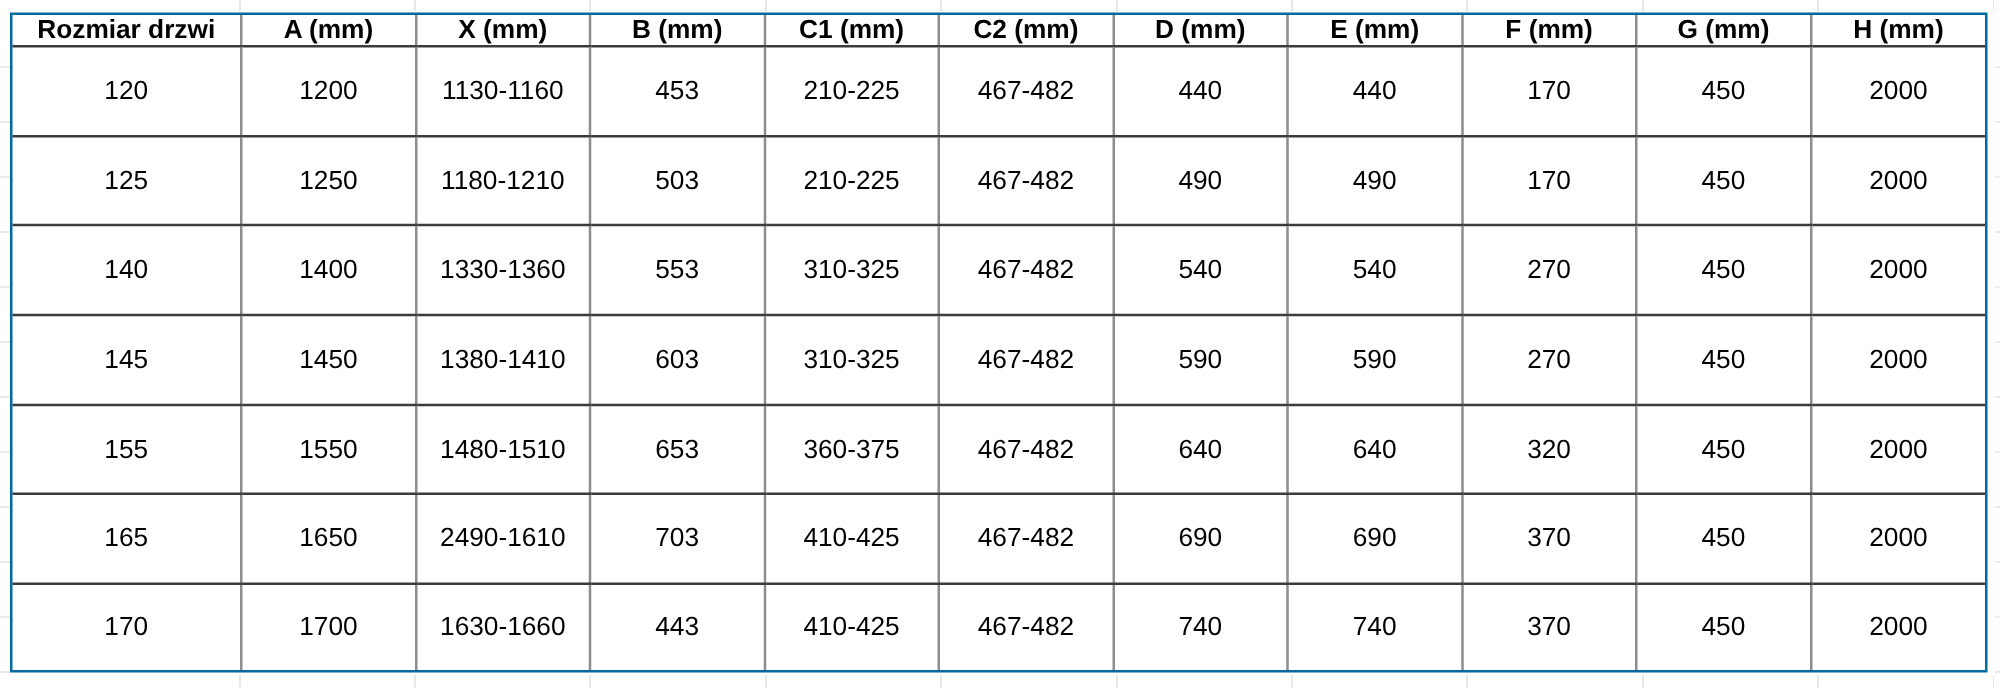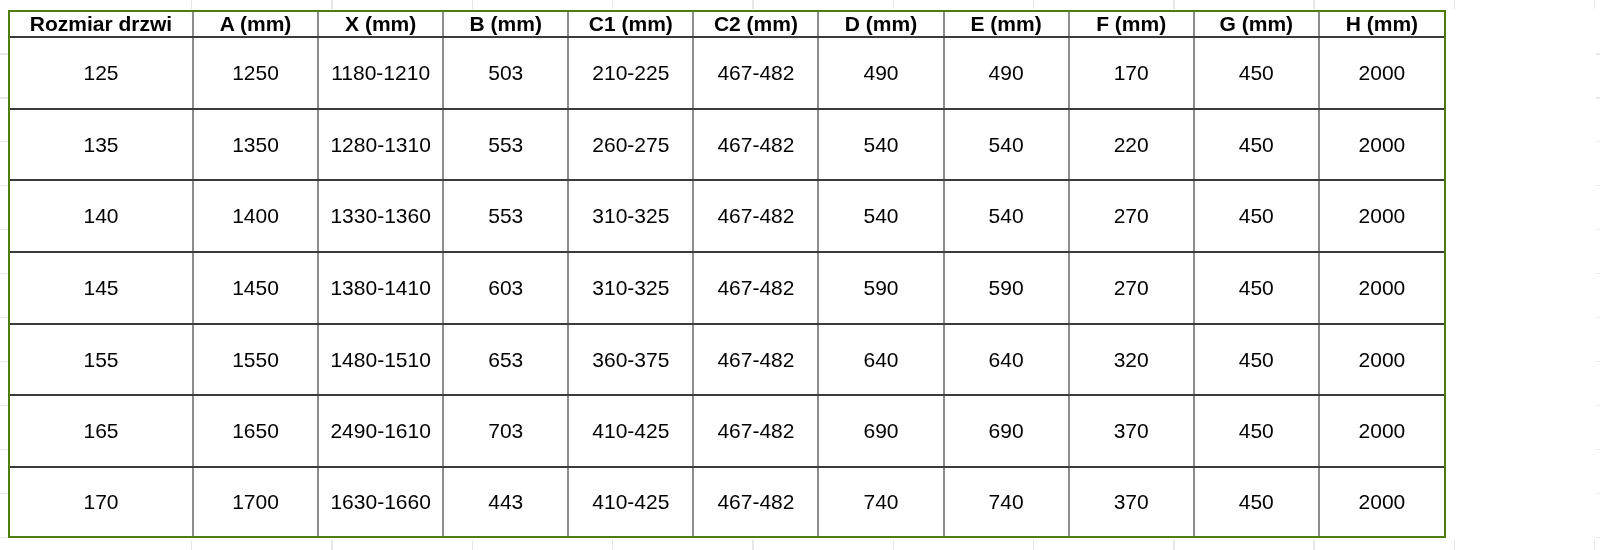--- a/index.html
+++ b/index.html
@@ -36,24 +36,24 @@
     background: repeating-linear-gradient(to bottom, #eaeaea 0 1.5px, transparent 1.5px 44px);
   }
   .strip-right {
     left: 1596px; top: 53px; width: 4px; height: 487px;
     background: repeating-linear-gradient(to bottom, #eaeaea 0 1.5px, transparent 1.5px 44px);
   }
   .table-frame {
     position: absolute;
     left: 8px;
     top: 10px;
-    width: 1438px;
+    width: 1582px;
     height: 528px;
     box-sizing: border-box;
-    border: 2px solid #4d7c0f;
+    border: 2px solid #0369a1;
     background: #ffffff;
   }
   table.size-table {
     border-collapse: collapse;
     table-layout: fixed;
     width: 100%;
     height: 100%;
   }
   col.col-first { width: 183px; }
   .size-table th,
@@ -117,46 +117,46 @@
             <th>C2 (mm)</th>
             <th>D (mm)</th>
             <th>E (mm)</th>
             <th>F (mm)</th>
             <th>G (mm)</th>
             <th>H (mm)</th>
           </tr>
         </thead>
       <tbody>
           <tr>
+            <td>120</td>
+            <td>1200</td>
+            <td>1130-1160</td>
+            <td>453</td>
+            <td>210-225</td>
+            <td>467-482</td>
+            <td>440</td>
+            <td>440</td>
+            <td>170</td>
+            <td>450</td>
+            <td>2000</td>
+          </tr>
+          <tr>
             <td>125</td>
             <td>1250</td>
             <td>1180-1210</td>
             <td>503</td>
             <td>210-225</td>
             <td>467-482</td>
             <td>490</td>
             <td>490</td>
             <td>170</td>
             <td>450</td>
             <td>2000</td>
           </tr>
           <tr>
-            <td>135</td>
-            <td>1350</td>
-            <td>1280-1310</td>
-            <td>553</td>
-            <td>260-275</td>
-            <td>467-482</td>
-            <td>540</td>
-            <td>540</td>
-            <td>220</td>
-            <td>450</td>
-            <td>2000</td>
-          </tr>
-          <tr>
             <td>140</td>
             <td>1400</td>
             <td>1330-1360</td>
             <td>553</td>
             <td>310-325</td>
             <td>467-482</td>
             <td>540</td>
             <td>540</td>
             <td>270</td>
             <td>450</td>

